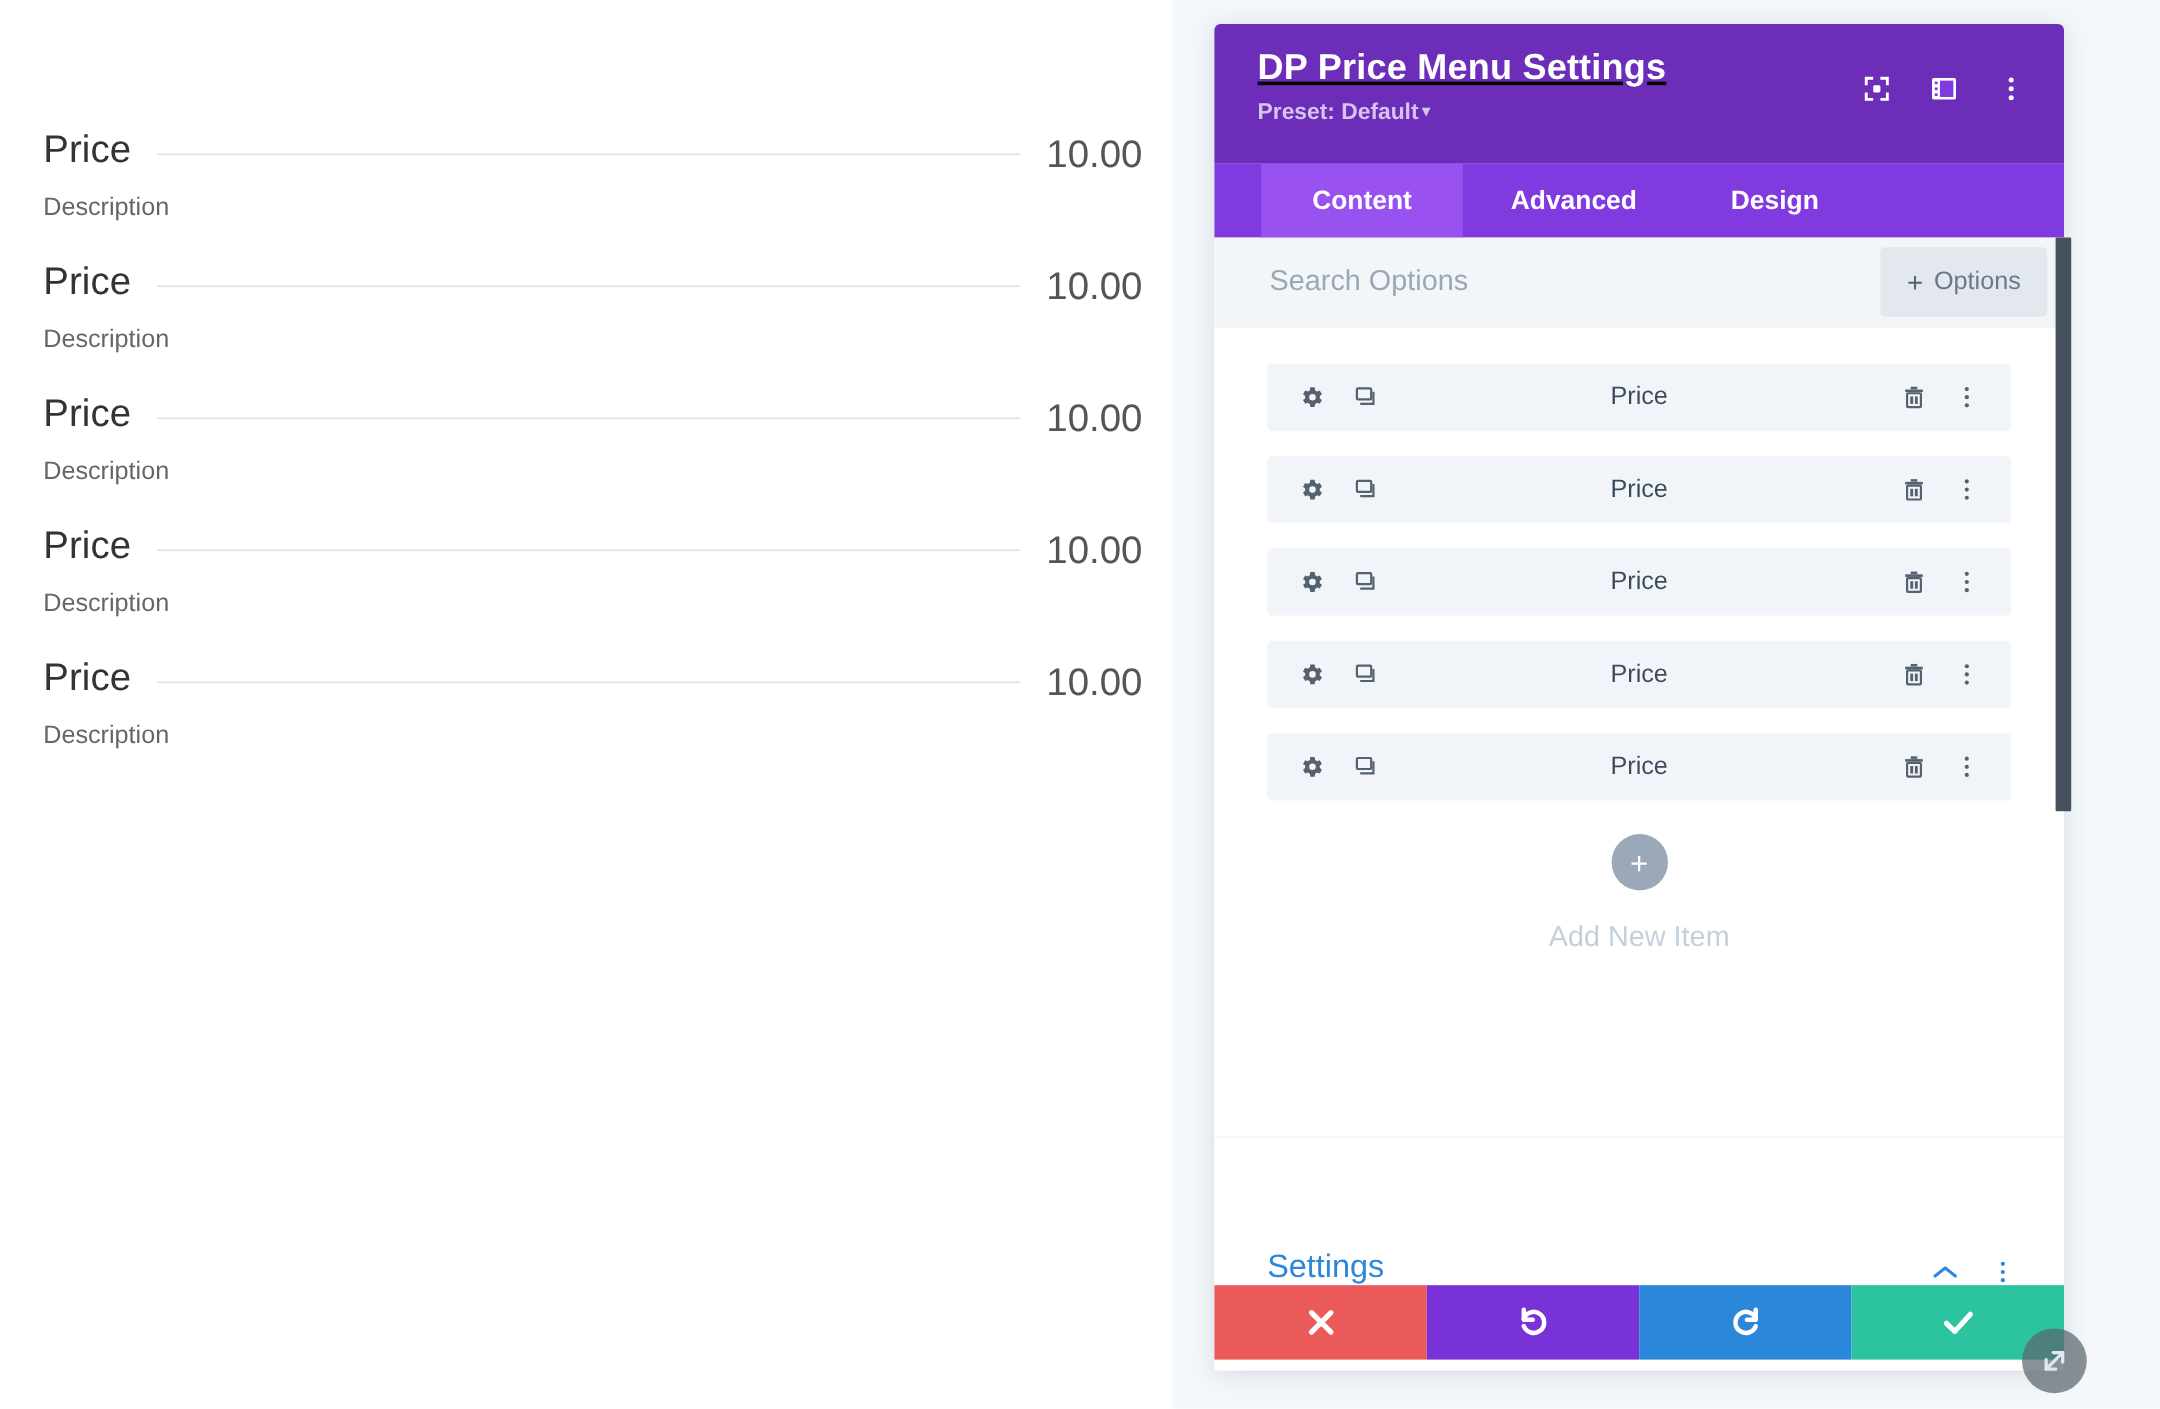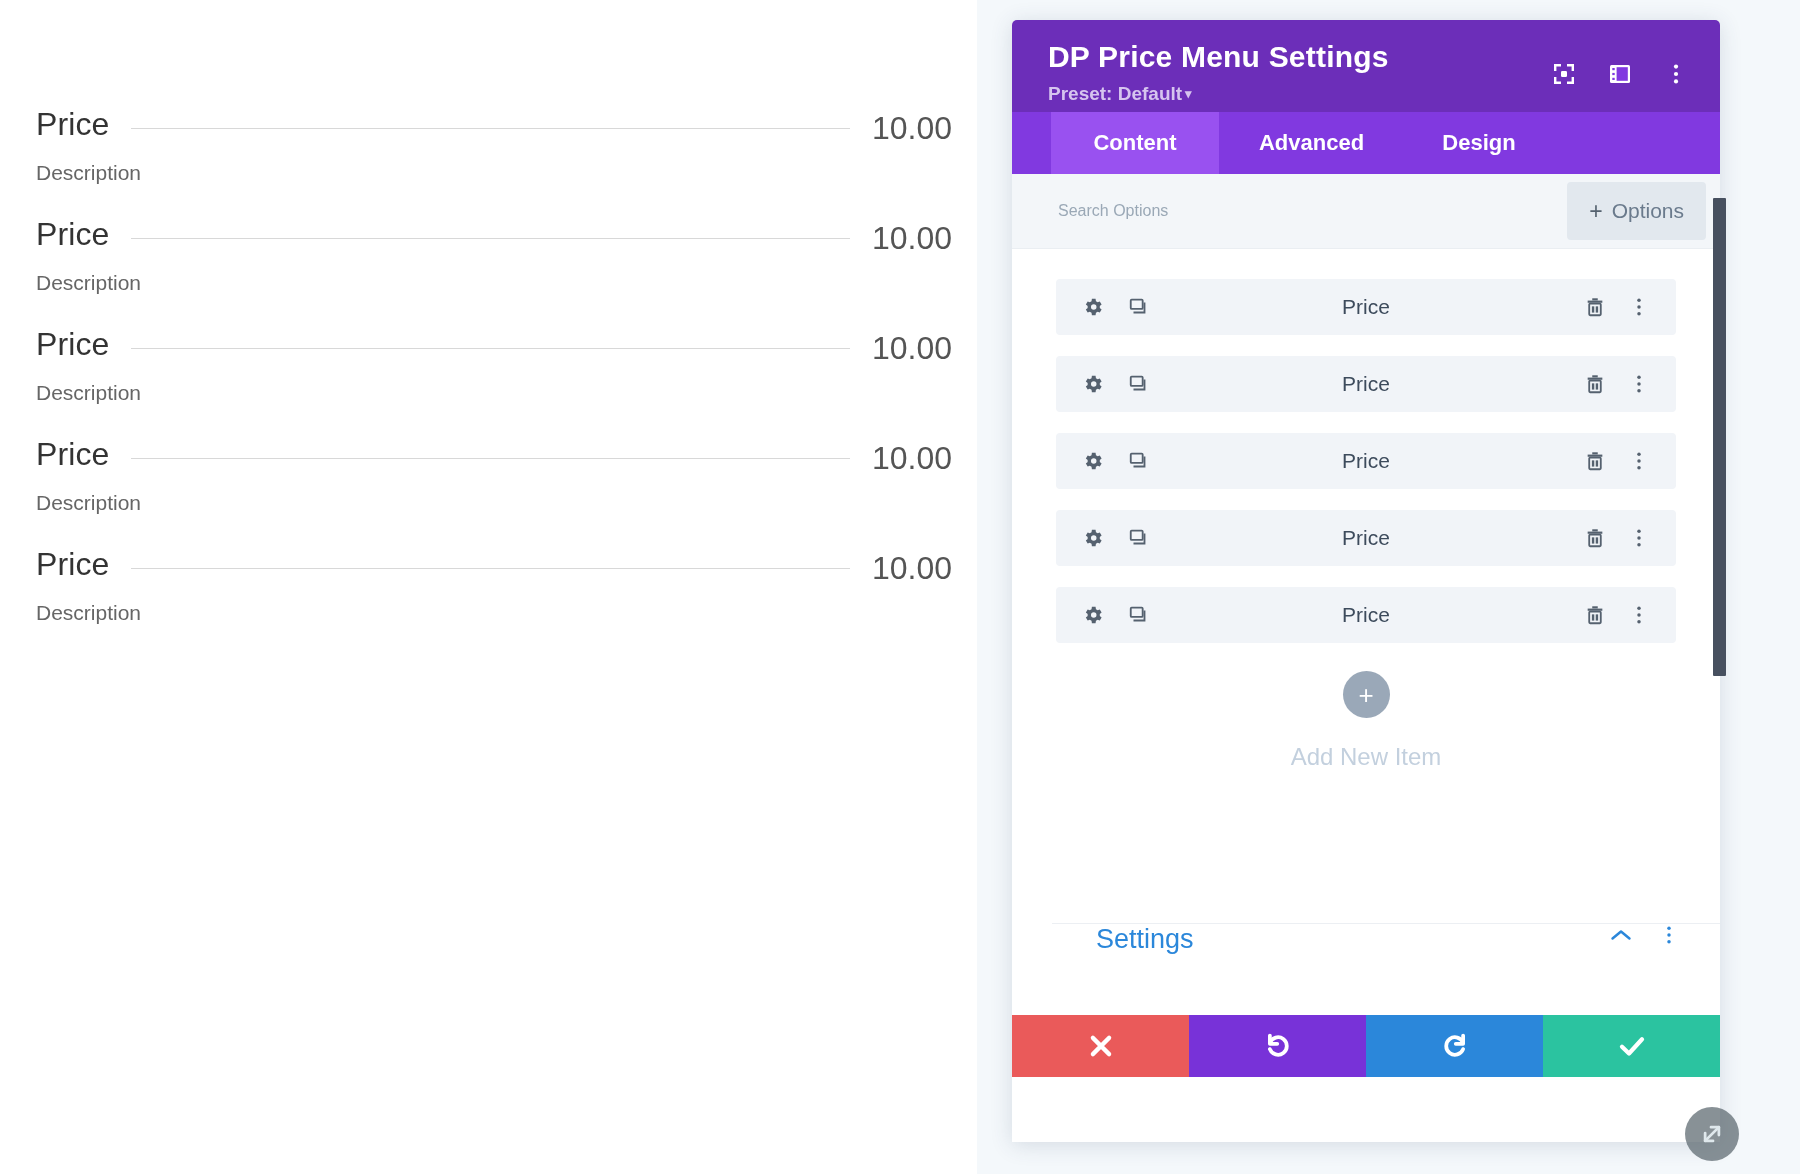--- a/index.html
+++ b/index.html
@@ -87,24 +87,25 @@
     background: #ffffff;
     box-shadow: 0 3px 22px rgba(50, 70, 100, 0.16);
     border-radius: 5px 5px 0 0;
     overflow: visible;
   }
 
   
   #modal-header {
     background: #6c2eb9;
     border-radius: 5px 5px 0 0;
-    height: 92px;
+    height: 116px;
     padding: 18px 36px 0 36px;
     box-sizing: border-box;
     position: relative;
+    text-decoration: underline;
   }
   #modal-title {
     color: #ffffff;
     font-size: 30px;
     font-weight: bold;
     line-height: 1.25;
     letter-spacing: 0.2px;
   }
   #modal-preset {
     color: #d6c4ef;
@@ -165,21 +166,21 @@
     display: flex;
     align-items: center;
     position: relative;
     border-bottom: 1px solid #eaeef2;
   }
   #search-input {
     border: none;
     background: transparent;
     outline: none;
     font-family: "Liberation Sans", sans-serif;
-    font-size: 16px;
+    font-size: 24px;
     color: #5a6b7d;
     margin-left: 44px;
     width: 480px;
   }
   #search-input::placeholder { color: #9aa8b6; }
   #filter-btn {
     position: absolute;
     right: 14px;
     top: 8px;
     height: 58px;
@@ -267,27 +268,26 @@
   }
   #add-label {
     margin-top: 25px;
     color: #c3d0de;
     font-size: 24px;
   }
 
   
   #settings-section {
     border-top: 1px solid #eceff3;
-    height: 92px;
-    display: flex;
-    align-items: flex-start;
+    height: 124px;
+    display: flex;
+    align-items: flex-end;
     padding: 0 40px 0 44px;
     box-sizing: border-box;
     background: #ffffff;
-    margin-left: 40px;
   }
   #settings-label {
     color: #2b87da;
     font-size: 27px;
     cursor: pointer;
   }
   #settings-icons {
     margin-left: auto;
     display: flex;
     align-items: center;

